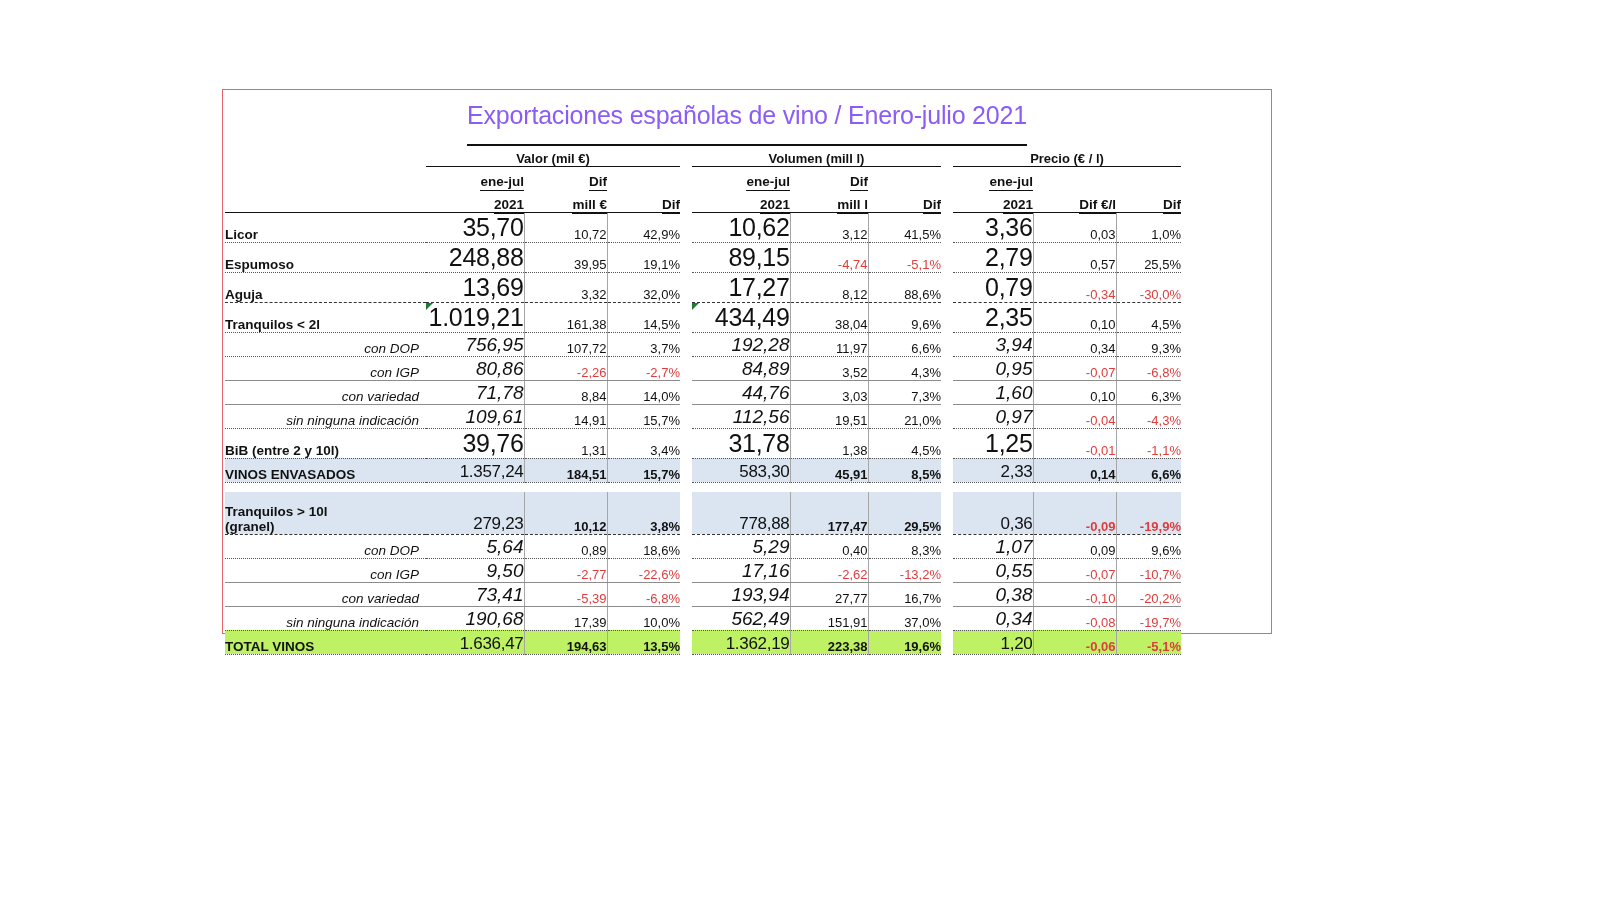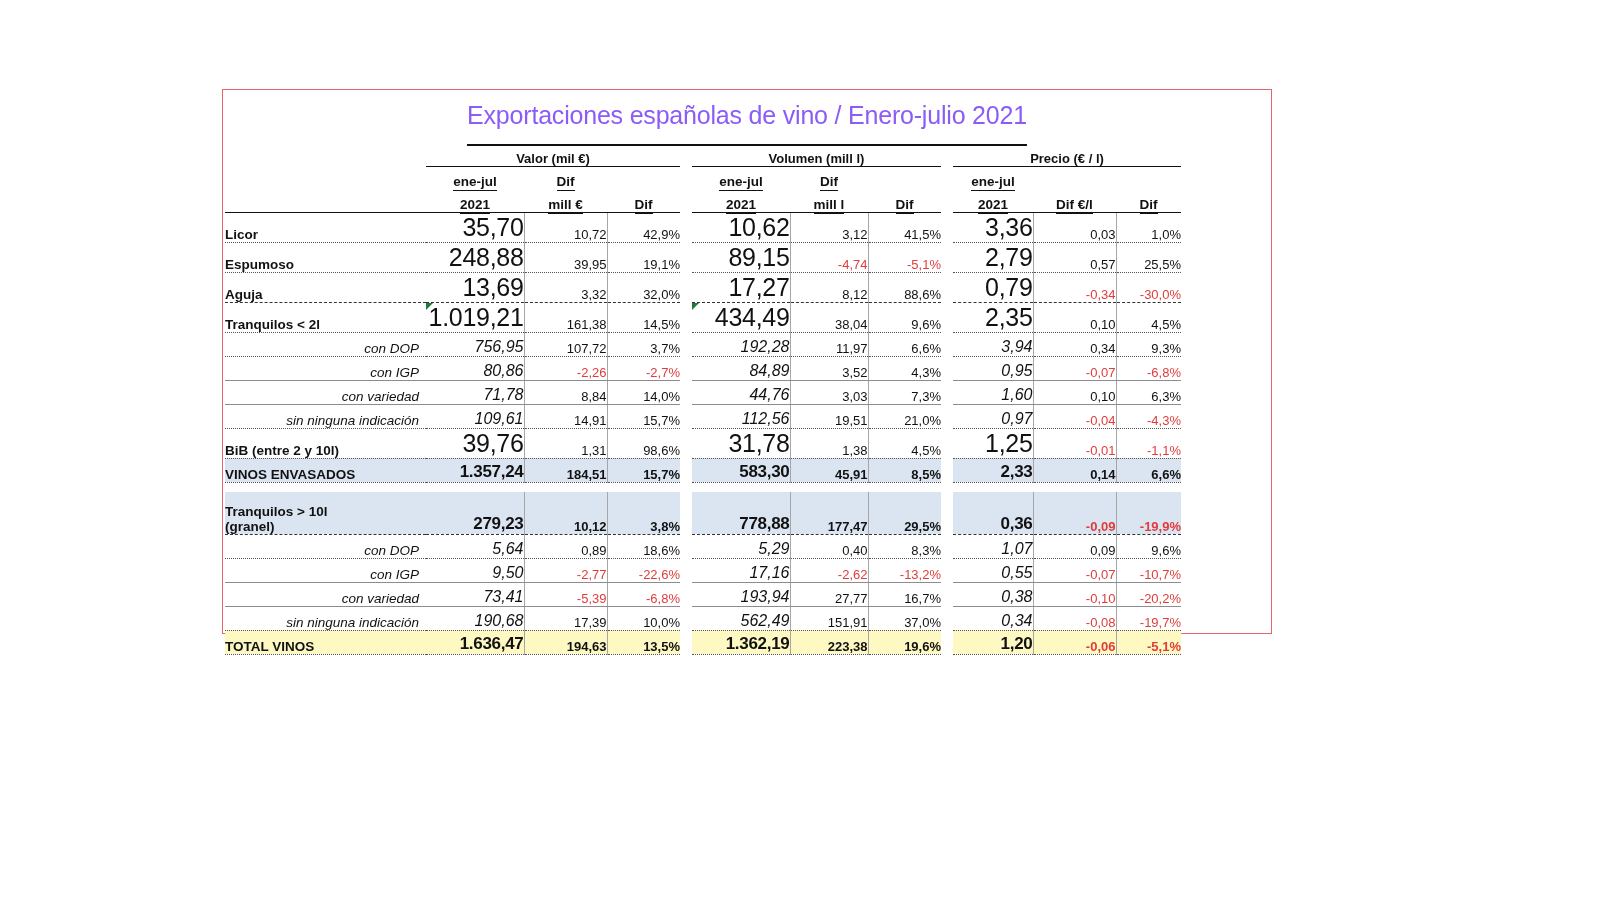--- a/index.html
+++ b/index.html
@@ -87,21 +87,21 @@
     font-size: 13px;
     height: 24px;
     vertical-align: bottom;
     padding-bottom: 3px;
     border-bottom: 1.6px solid #111111;
   }
   .grp-spacer { border-bottom: none; }
 
   
   .sub {
-    text-align: center;
+    text-align: right;
     font-weight: bold;
     font-size: 13.5px;
     height: 23px;
     padding-bottom: 1px;
   }
   .sub u { text-decoration: none; border-bottom: 1.4px solid #111111; padding-bottom:1px; }
   .subhead-row-2 td { padding-bottom: 2px; }
   .hdr-underline { border-bottom: 1.6px solid #111111; }
 
   
@@ -130,26 +130,26 @@
     vertical-align: middle;
     font-size: 13px;
   }
   td.num.big {
     font-size: 25px;
     font-weight: 400;
     letter-spacing: -0.3px;
   }
   td.num.bigbold {
     font-size: 17px;
-    font-weight: bold;
+    font-weight: normal;
     letter-spacing: -0.3px;
   }
   td.num.ital {
     font-style: italic;
-    font-size: 16px;
+    font-size: 19px;
     margin-top: 28px;
   }
   td.num.small {
     font-size: 13px;
   }
   td.num.smallbold {
     font-size: 13px;
     font-weight: bold;
   }
   td.neg { color: #e03c3c; }
@@ -157,21 +157,21 @@
   
   td.vsep-l { border-left: 1px solid #a6a6a6; }
 
   
   tr.drow td.sepdot { border-bottom: 1.2px dotted #555555; }
   tr.drow td.sepsolid { border-bottom: 1px solid #8c8c8c; }
   tr.drow td.sepdash { border-bottom: 1.4px dashed #333333; }
 
   
   td.hl-light { background: #dbe5f1; }
-  td.hl-blue  { background: #fef9c3; }
+  td.hl-blue  { background: #bef264; }
 
   .gap-cell { background: #ffffff !important; border: none !important; }
 
   
   .cmt {
     position: relative;
   }
   .cmt::before {
     content: "";
     position: absolute;
@@ -363,21 +363,21 @@
             <td class="num sepdot small vsep-l">21,0%</td>
             <td class="gap-cell"></td>
             <td class="num sepdot ital">0,97</td>
             <td class="num sepdot small vsep-l neg">-0,04</td>
             <td class="num sepdot small vsep-l neg">-4,3%</td>
           </tr>
           <tr class="drow">
             <td class="lbl sepdot">BiB (entre 2 y 10l)</td>
             <td class="num sepdot big">39,76</td>
             <td class="num sepdot small vsep-l">1,31</td>
-            <td class="num sepdot small vsep-l">98,6%</td>
+            <td class="num sepdot small vsep-l">3,4%</td>
             <td class="gap-cell"></td>
             <td class="num sepdot big">31,78</td>
             <td class="num sepdot small vsep-l">1,38</td>
             <td class="num sepdot small vsep-l">4,5%</td>
             <td class="gap-cell"></td>
             <td class="num sepdot big">1,25</td>
             <td class="num sepdot small vsep-l neg">-0,01</td>
             <td class="num sepdot small vsep-l neg">-1,1%</td>
           </tr>
           <tr class="drow">

